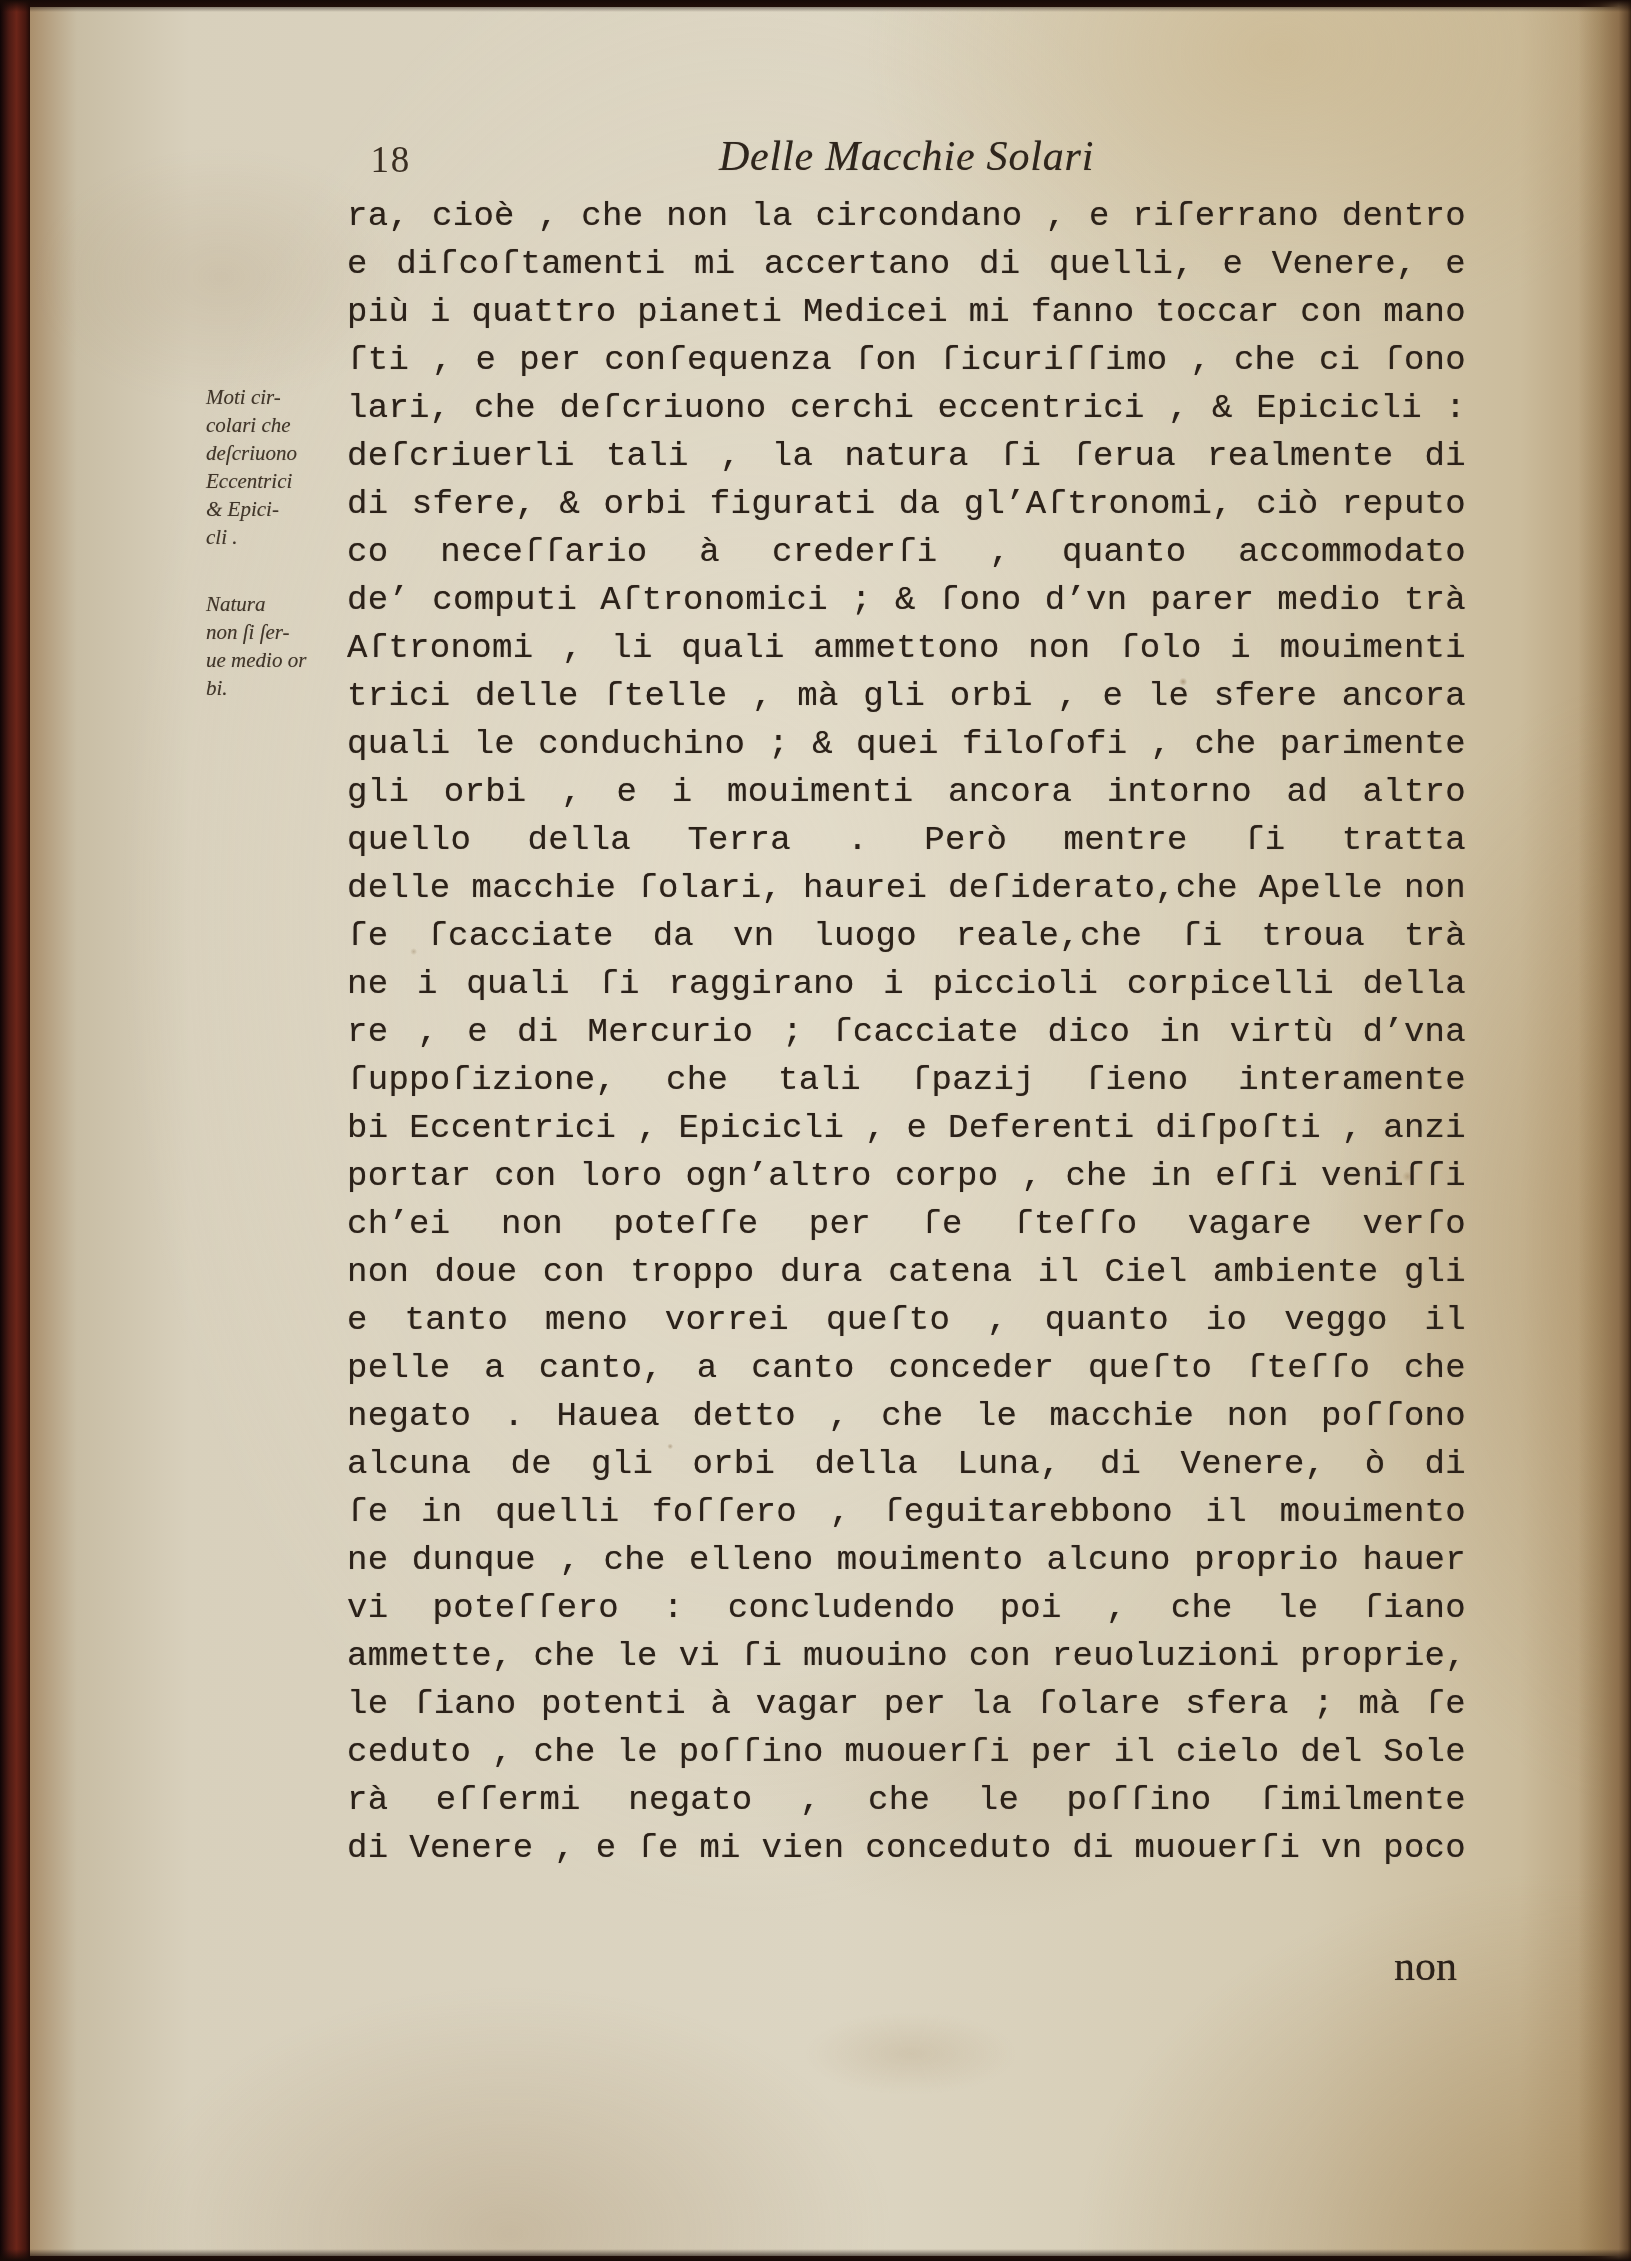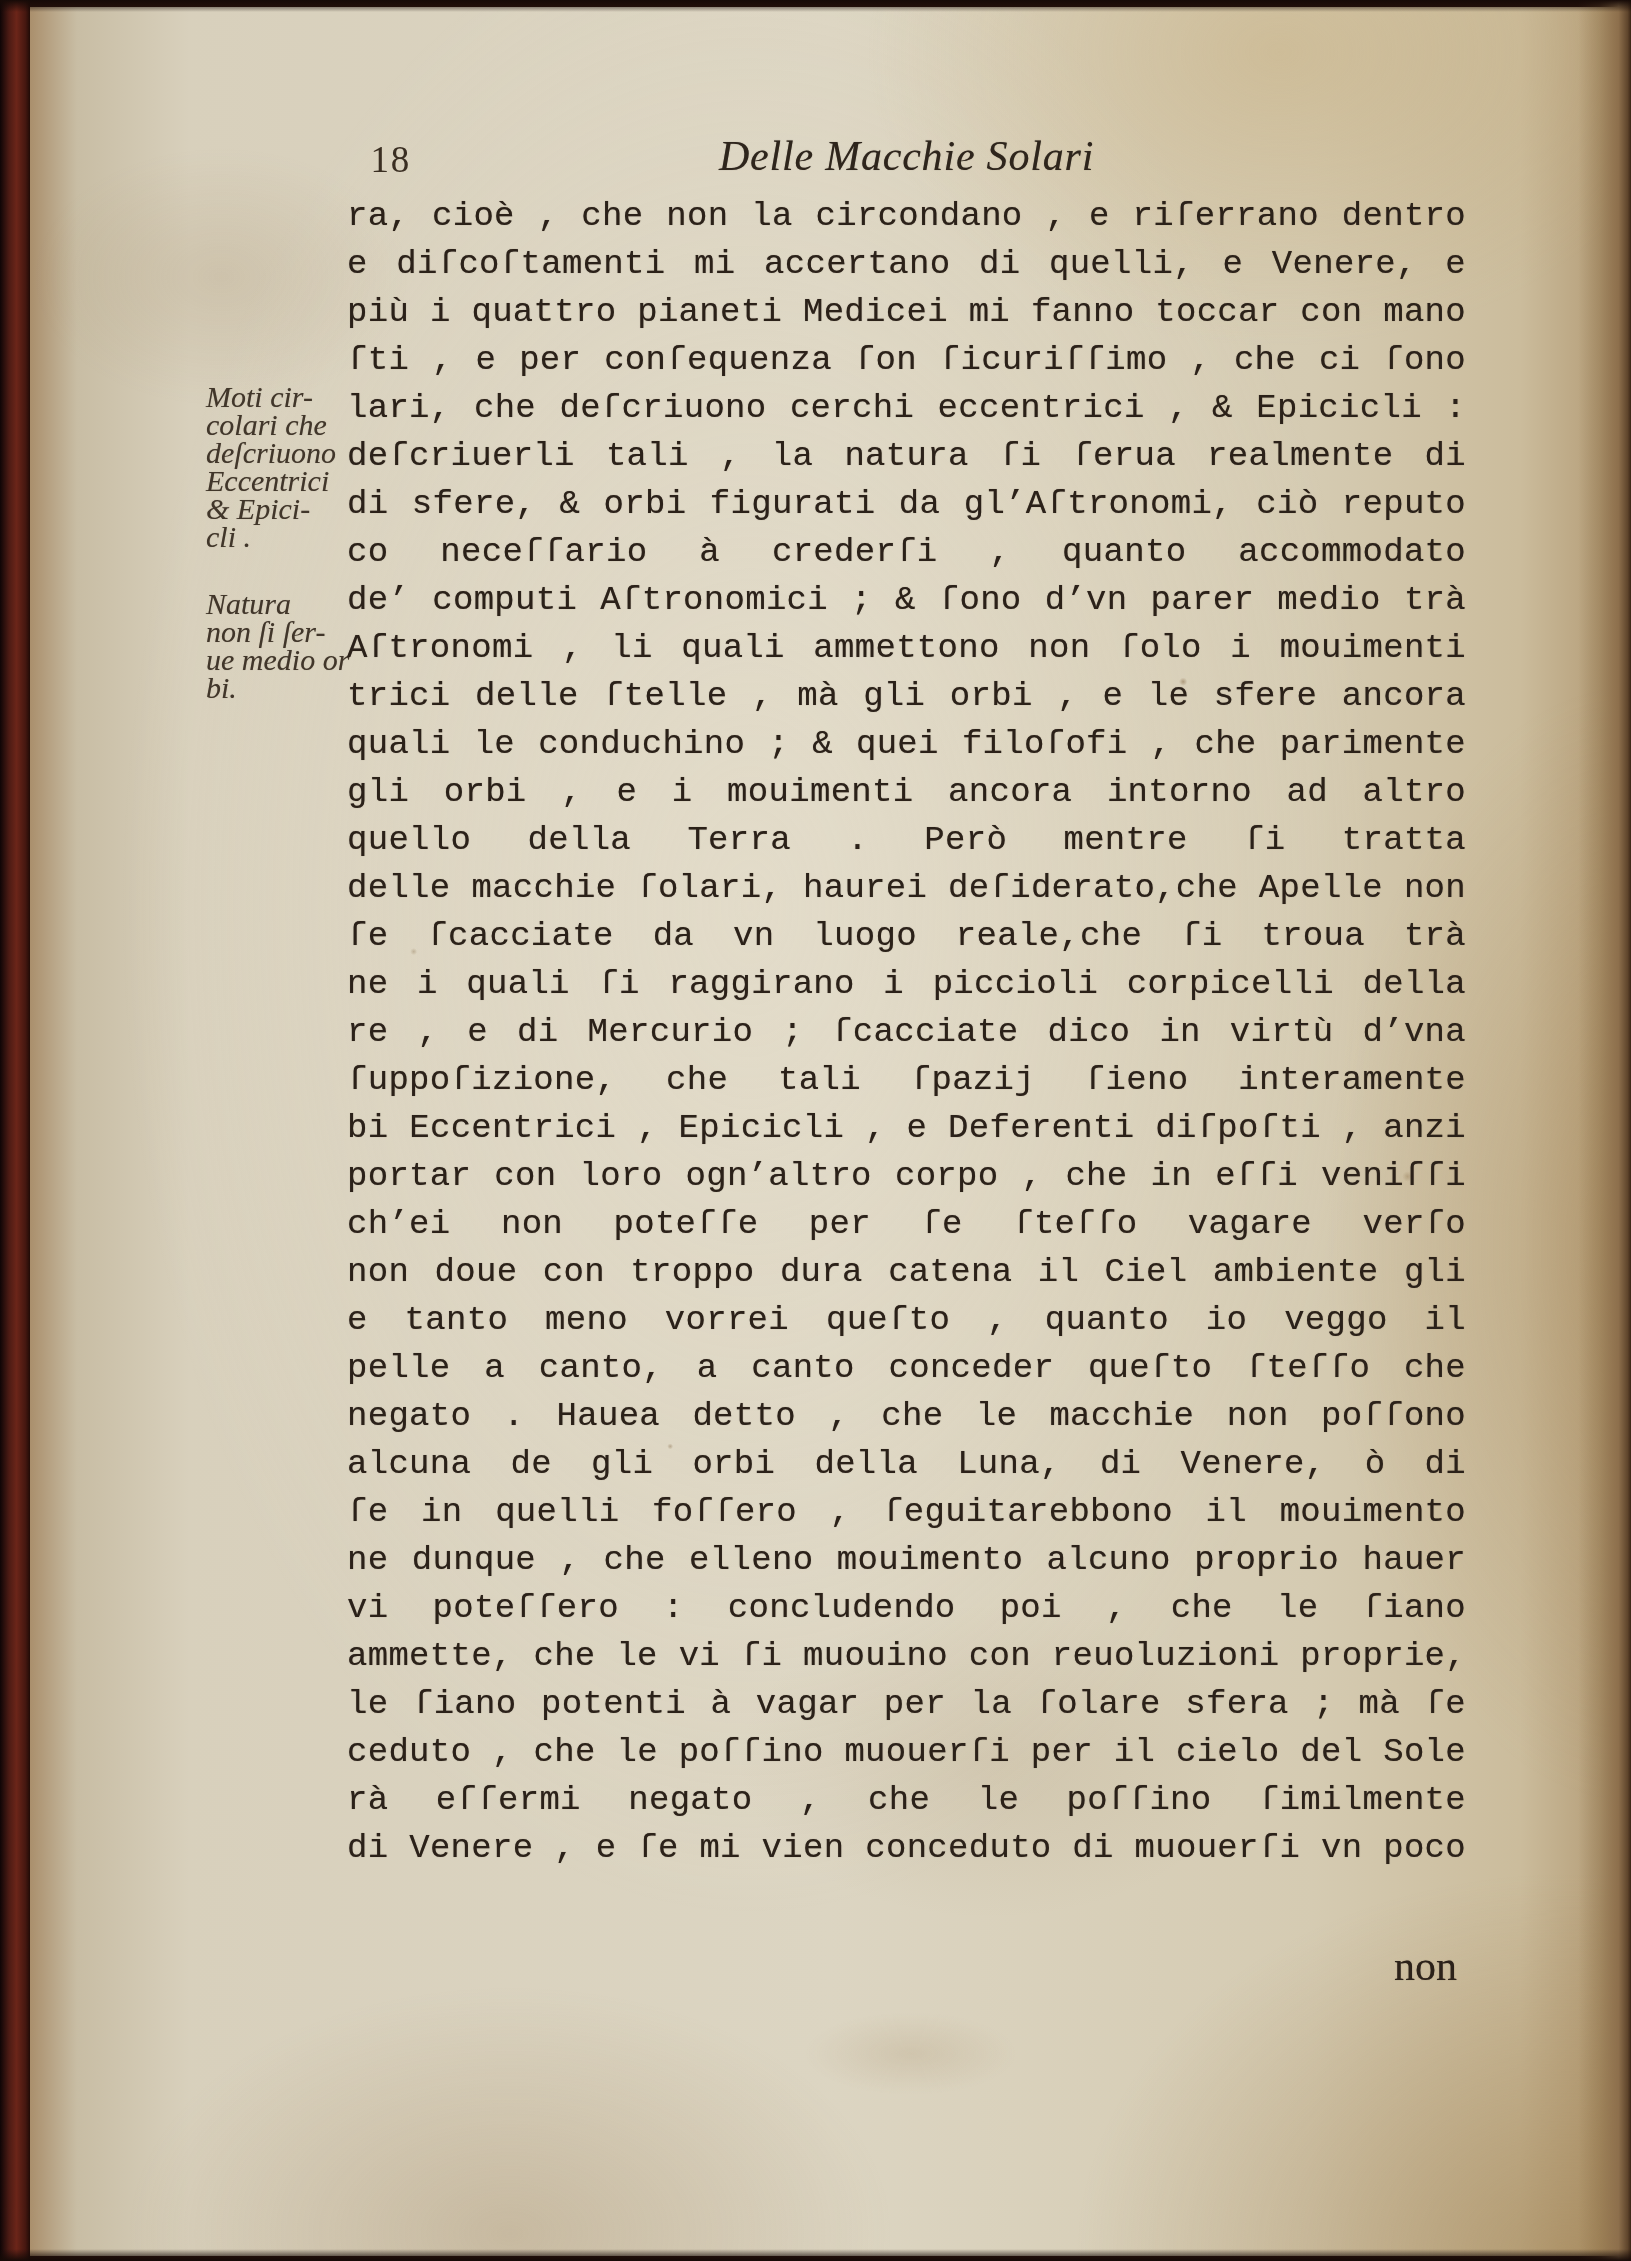--- a/index.html
+++ b/index.html
@@ -86,21 +86,21 @@
   }
   .body-text .line {
     text-align: justify;
     text-align-last: justify;
     height: 48px;
     overflow: hidden;
     font-family: Liberation Mono, monospace;
   }
   .margin-note {
     position: absolute; left: 177px; width: 145px;
-    font-style: italic; font-size: 30px; line-height: 28px;
+    font-style: italic; font-size: 21px; line-height: 28px;
     color: #41362a;
     text-shadow: 0 0 0.8px rgba(65,54,42,0.4);
   }
   #margin-note-1 { top: 376px; }
   #margin-note-2 { top: 583px; }
   .catchword {
     position: absolute; left: 318px; top: 1935px; width: 1110px;
     text-align: right; font-size: 42px; color: #2b2119;
     text-shadow: 0 0 0.8px rgba(43,33,25,0.5);
   }

